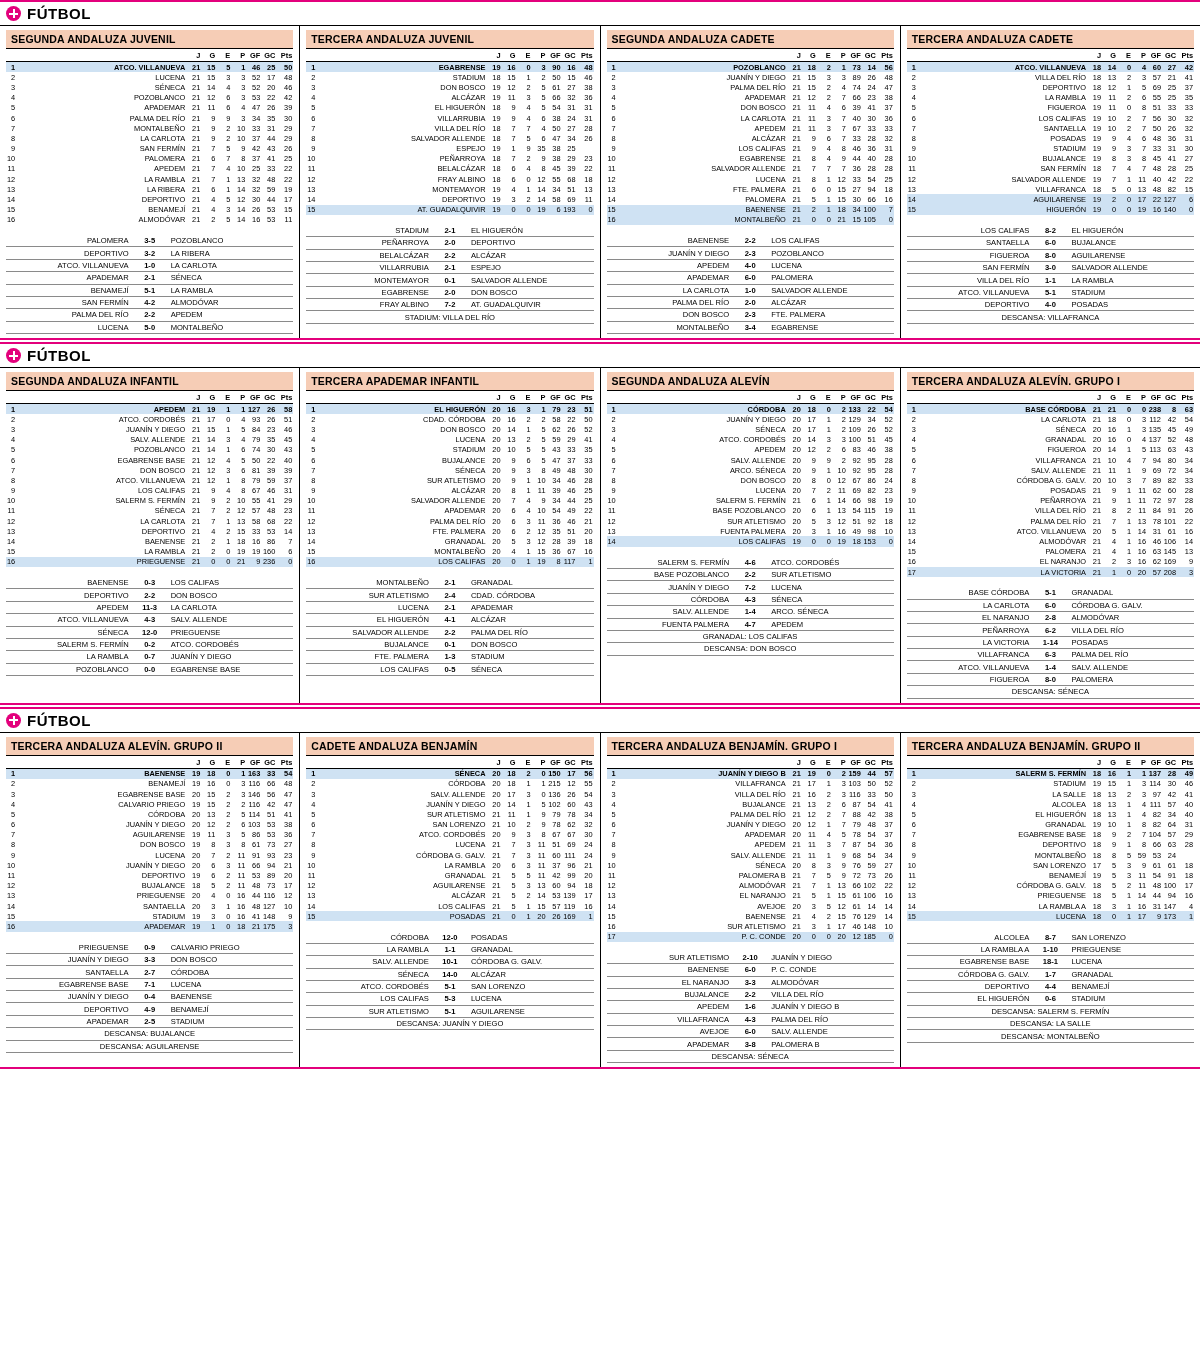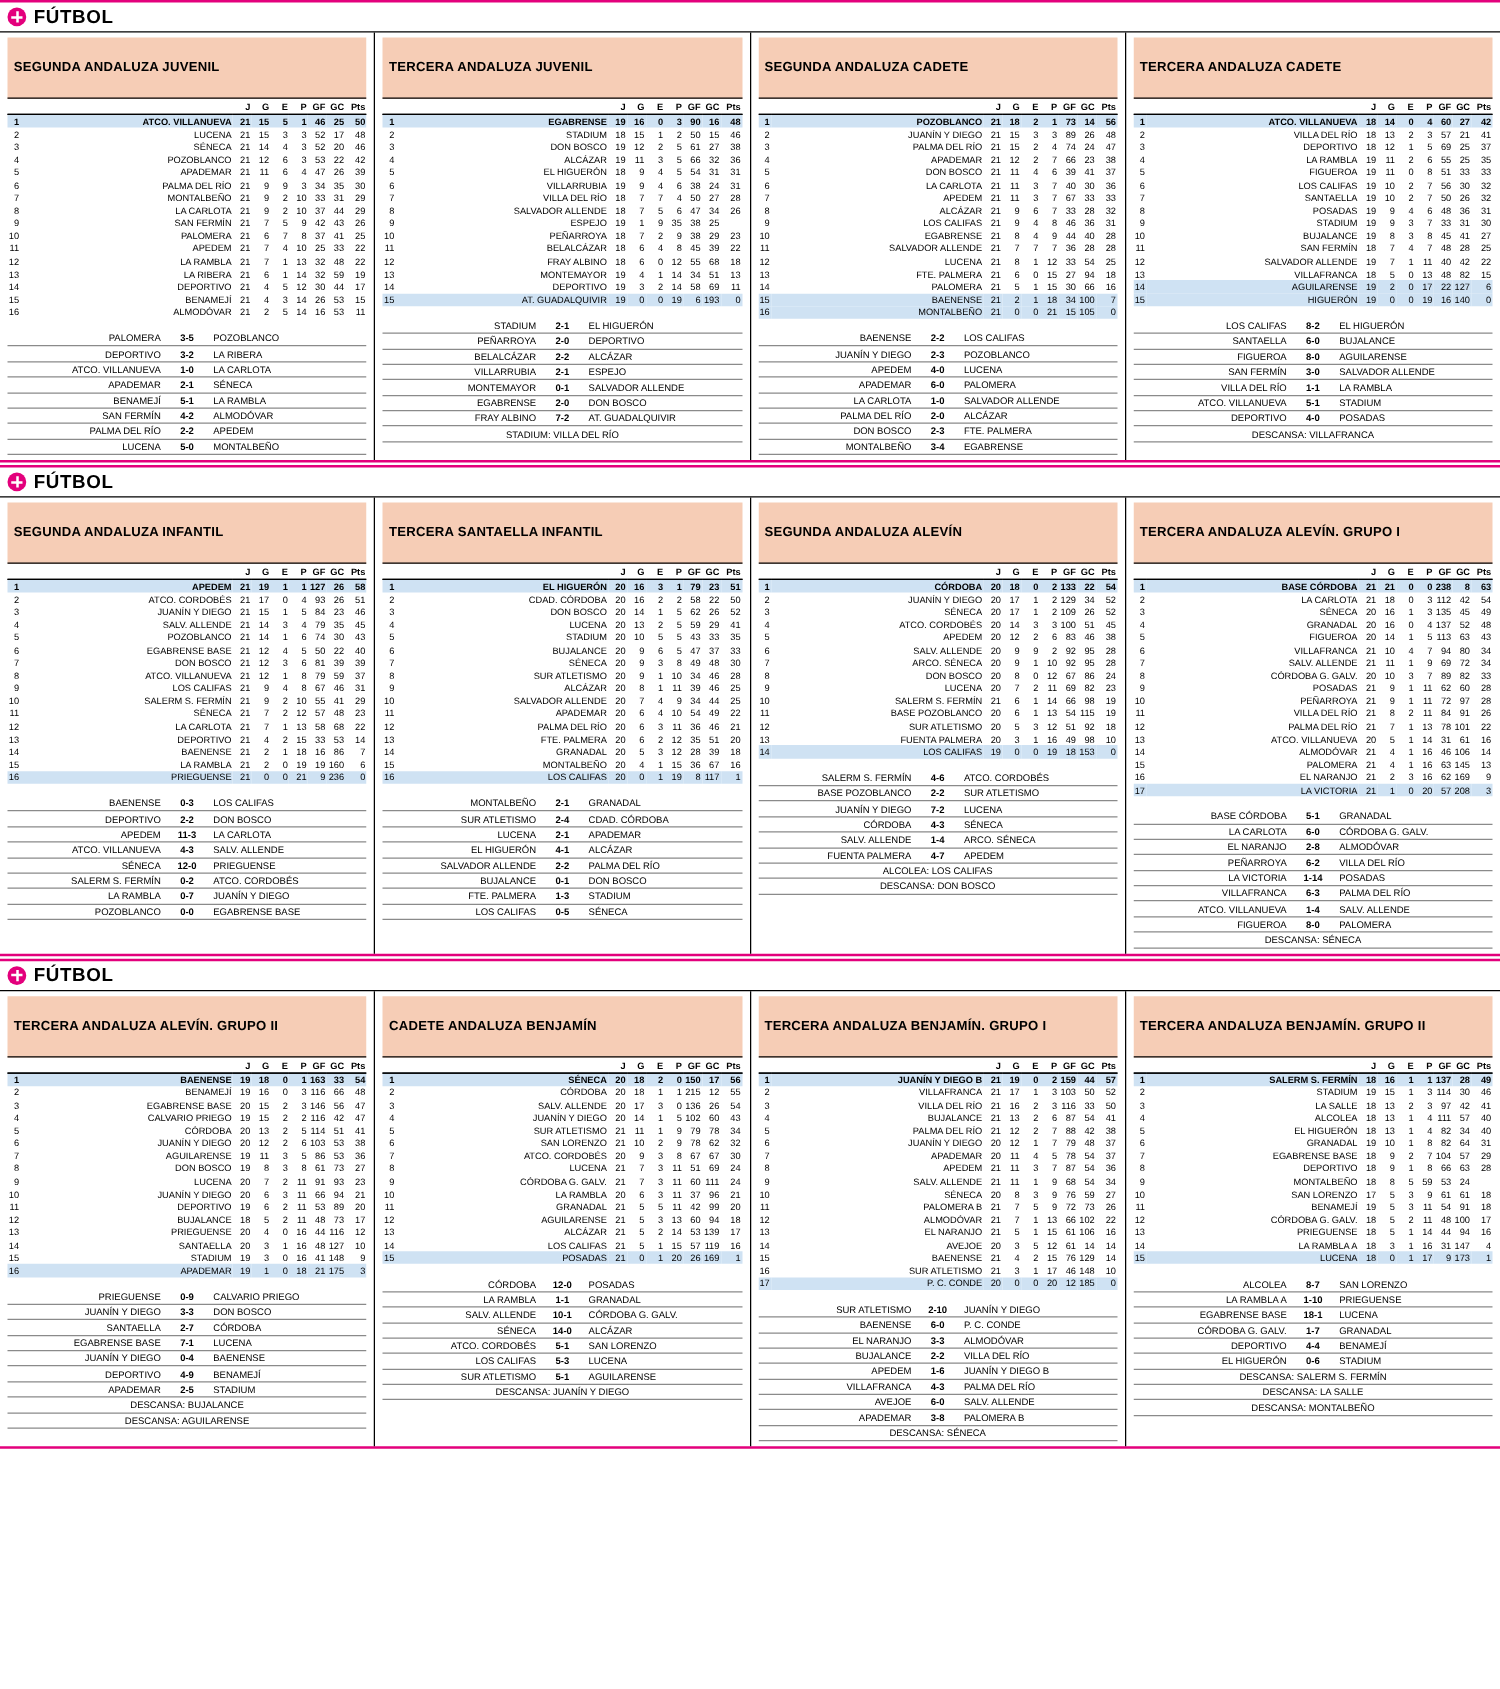--- a/index.html
+++ b/index.html
@@ -46,21 +46,21 @@
     padding:4px 6px 4px 6px;
     border-right:1px solid #000;
     min-width:0;
   }
   .col:last-child { border-right:none; }
 
   .comp-head {
     background:#f6cdb6;
     font-weight:bold;
     font-size:10.5px;
-    padding:18px 5px;
+    padding:3px 5px;
     border-bottom:1px solid #000;
     letter-spacing:0.2px;
     white-space:nowrap;
     overflow:hidden;
   }
 
   table.standings {
     width:100%;
     border-collapse:collapse;
     font-size:7.4px;
@@ -1279,21 +1279,21 @@
               <div class="away">JUANÍN Y DIEGO</div>
             </div>
             <div class="row">
               <div class="home">POZOBLANCO</div>
               <div class="sc">0-0</div>
               <div class="away">EGABRENSE BASE</div>
             </div>
           </div>
         </div>
         <div class="col">
-          <div class="comp-head">TERCERA SANTAELLA INFANTIL</div>
+          <div class="comp-head">TERCERA APADEMAR INFANTIL</div>
           <table class="standings">
             <thead>
               <tr>
                 <th class="pos">&nbsp;</th>
                 <th class="team">&nbsp;</th>
                 <th class="num">J</th>
                 <th class="num">G</th>
                 <th class="num">E</th>
                 <th class="num">P</th>
                 <th class="num">GF</th>
@@ -1720,21 +1720,21 @@
             <div class="row">
               <div class="home">SALV. ALLENDE</div>
               <div class="sc">1-4</div>
               <div class="away">ARCO. SÉNECA</div>
             </div>
             <div class="row">
               <div class="home">FUENTA PALMERA</div>
               <div class="sc">4-7</div>
               <div class="away">APEDEM</div>
             </div>
-            <div class="descansa">ALCOLEA: LOS CALIFAS</div>
+            <div class="descansa">GRANADAL: LOS CALIFAS</div>
             <div class="descansa">DESCANSA: DON BOSCO</div>
           </div>
         </div>
         <div class="col">
           <div class="comp-head">TERCERA ANDALUZA ALEVÍN. GRUPO I</div>
           <table class="standings">
             <thead>
               <tr>
                 <th class="pos">&nbsp;</th>
                 <th class="team">&nbsp;</th>

